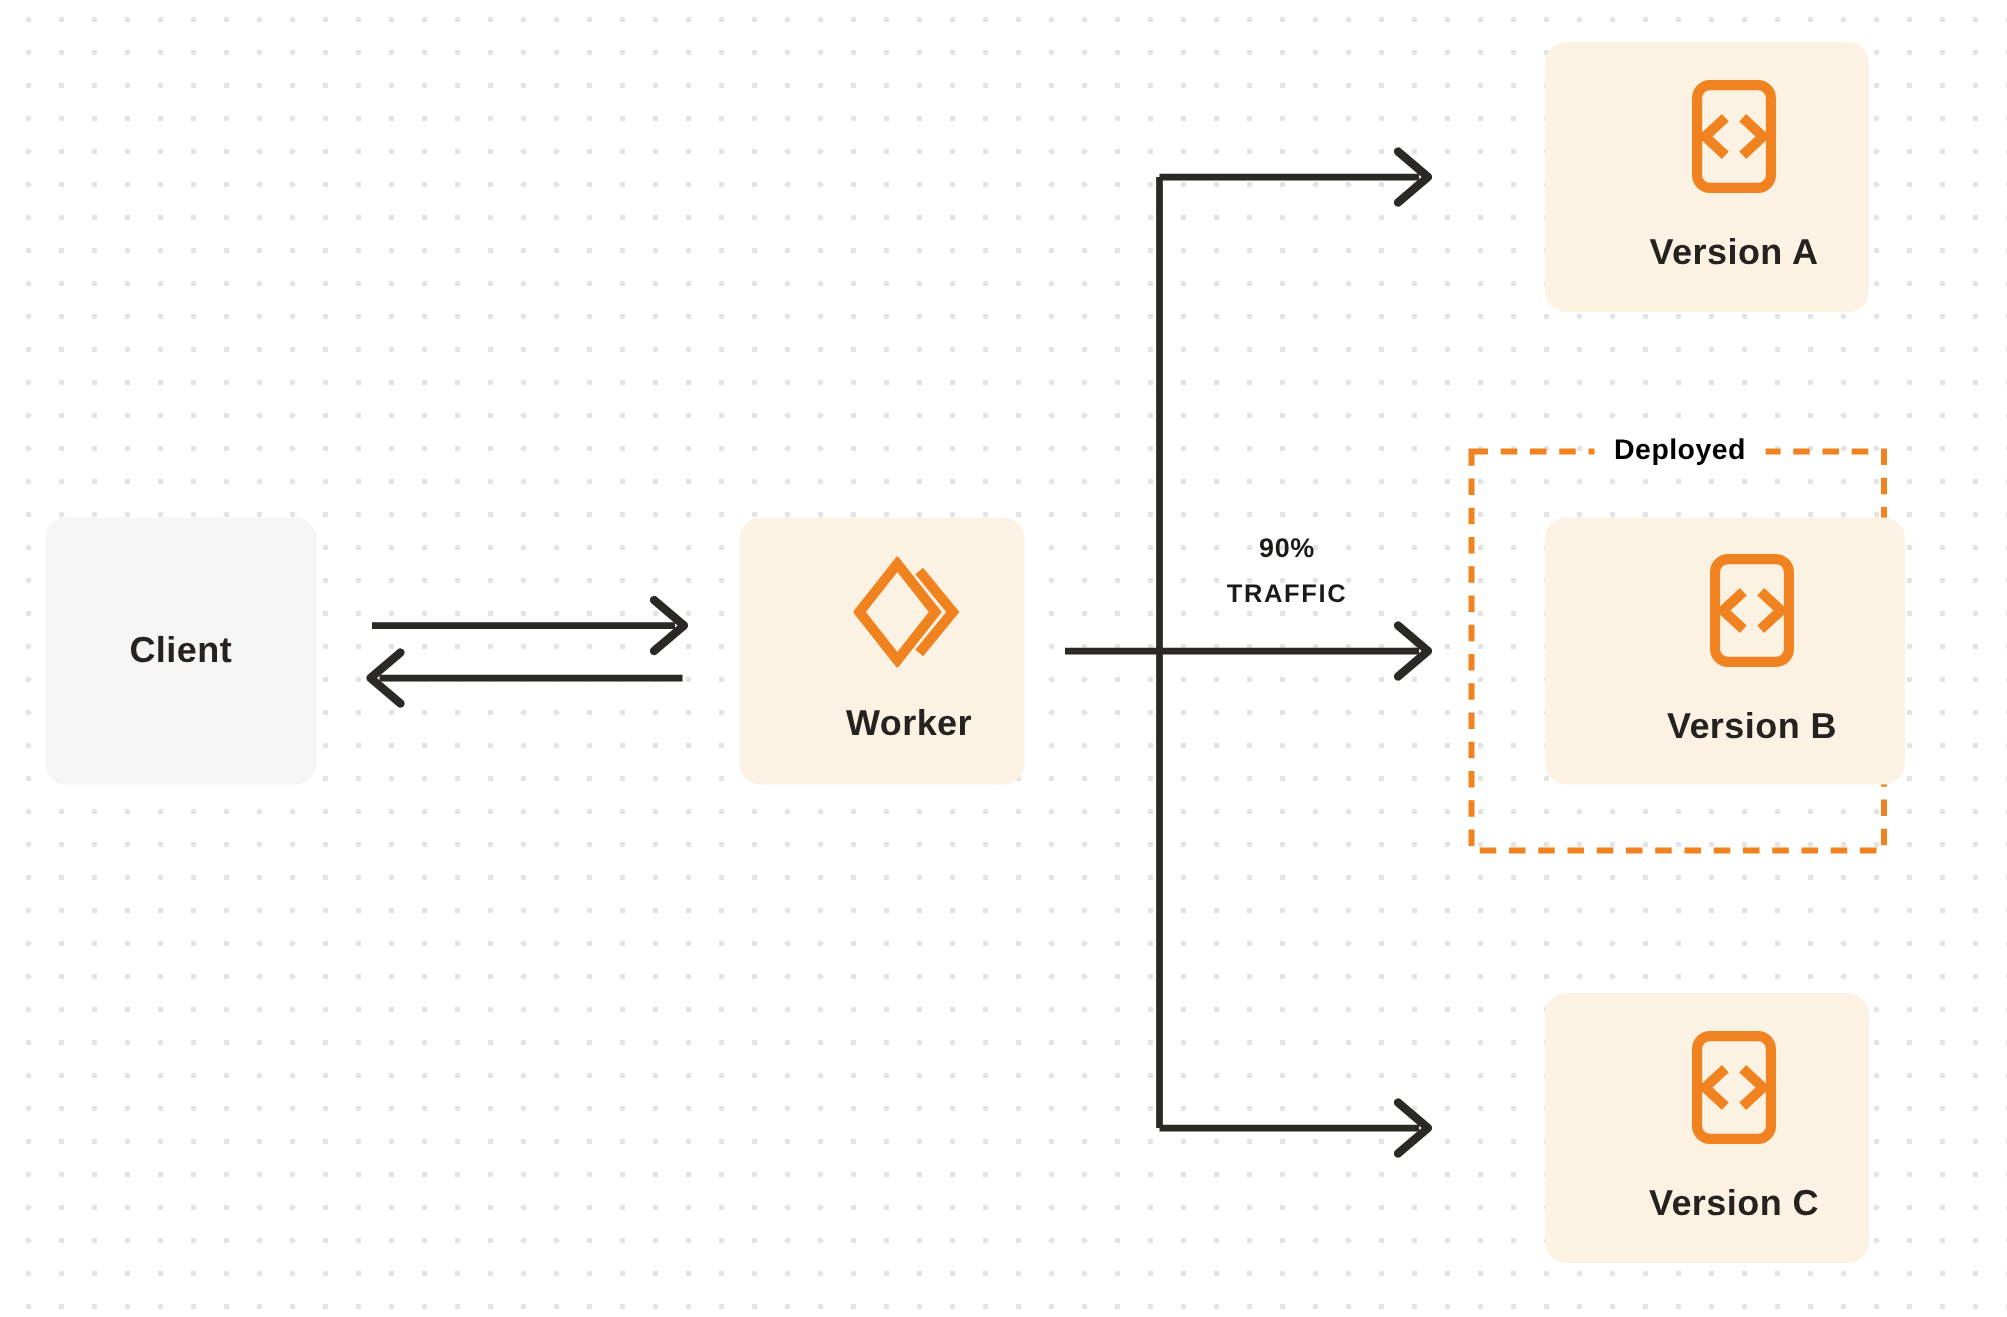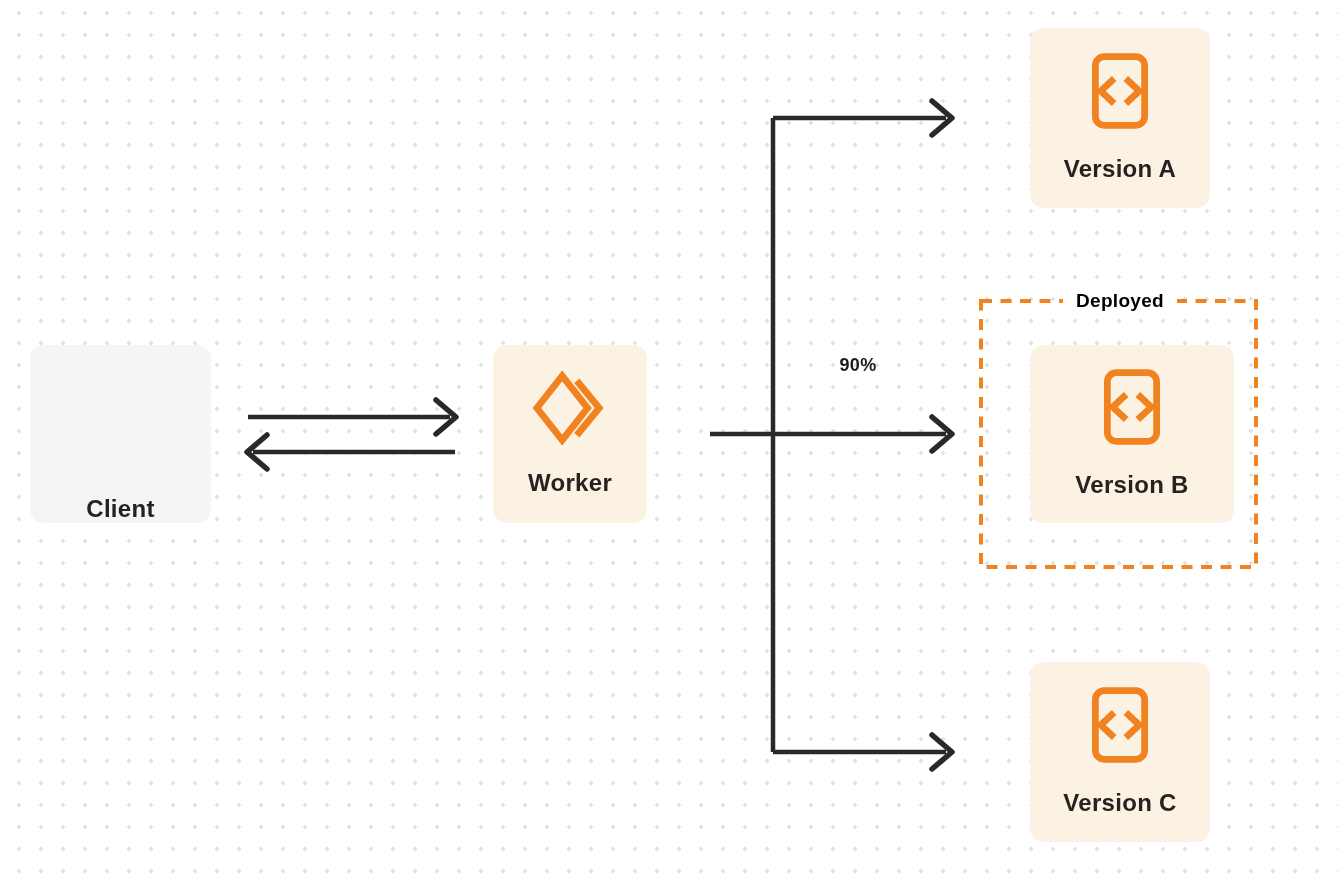--- a/index.html
+++ b/index.html
@@ -23,28 +23,28 @@
             stroke-linecap: round; stroke-linejoin: round; }
   .dashed-rect { stroke: #f0831f; stroke-width: 4; fill: none;
             stroke-dasharray: 11 8.5; }
 
   .node {
     position: absolute;
     border-radius: 14px;
     display: flex; flex-direction: column;
     align-items: center; justify-content: center;
   }
-  .node.cream { background: #fcf2e4; }
+  .node.cream { background: #fcf2e4; padding-left: 36px; }
   .node.gray  { background: #f5f5f6; }
   .node-label {
     font-weight: bold; font-size: 24px; color: #252220;
     letter-spacing: 0.3px; line-height: 28px;
   }
 
-  #node-client   { left: 30px;   top: 345px; width: 181px; height: 178px; justify-content: flex-end; }
+  #node-client   { left: 30px;   top: 345px; width: 181px; height: 178px; }
   #node-worker   { left: 493px;  top: 345px; width: 154px; height: 178px; gap: 24px; }
   #node-version-a{ left: 1030px; top: 28px;  width: 180px; height: 180px; gap: 26px; }
   #node-version-b{ left: 1030px; top: 345px; width: 204px; height: 178px; gap: 26px; }
   #node-version-c{ left: 1030px; top: 662px; width: 180px; height: 180px; gap: 26px; }
 
   .worker-icon { width: 74px; height: 74px; display: block; }
   .code-icon   { width: 56px; height: 76px; display: block; }
   .icon-stroke { stroke: #f0831f; fill: none; }
 
   .deployed-label {
@@ -119,13 +119,14 @@
     <polyline class="icon-stroke" stroke-width="7" stroke-linejoin="miter" points="23,26 9,39 23,52"></polyline>
     <polyline class="icon-stroke" stroke-width="7" stroke-linejoin="miter" points="35,26 49,39 35,52"></polyline>
   </svg>
   <span class="node-label">Version C</span>
 </div>
 
 <span class="deployed-label">Deployed</span>
 
 <div class="traffic-label">
   <div class="traffic-line1">90%</div>
+  <div class="traffic-line2">TRAFFIC</div>
 </div>
 
 </body></html>

